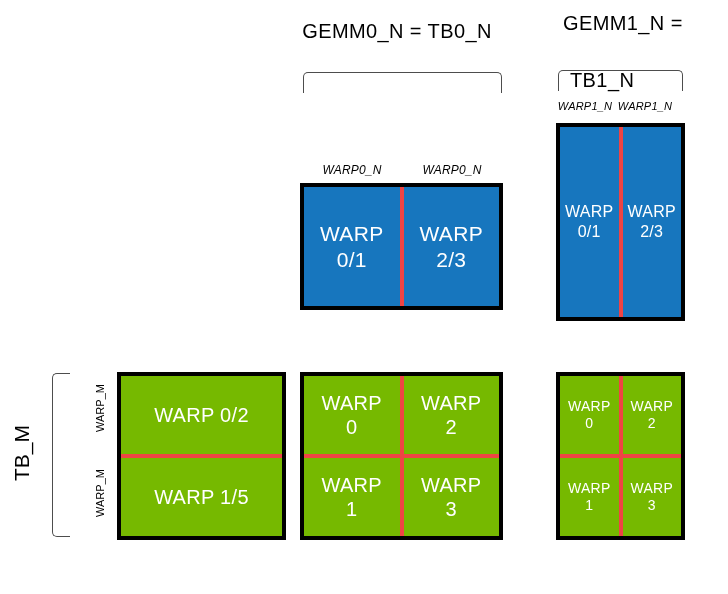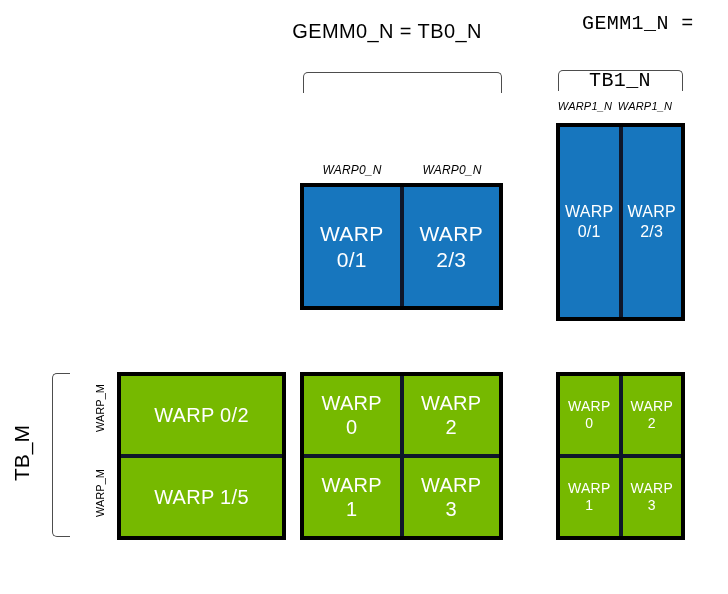--- a/index.html
+++ b/index.html
@@ -57,21 +57,21 @@
     border-top: 1.5px solid #4d4d4d;
     border-bottom: 1.5px solid #4d4d4d;
     border-radius: 5px 0 0 5px;
   }
 
   
   .grid {
     position: absolute;
     display: grid;
     gap: 4px;
-    background: #0f172a;
+    background: #ef4444;
     border: 4px solid #000;
   }
   .cell {
     display: flex;
     flex-direction: column;
     align-items: center;
     justify-content: center;
     text-align: center;
     color: #fff;
     line-height: 1.22;
@@ -91,23 +91,23 @@
                   font-size: 20px; }
   #gemm1-warps  { left: 556px; top: 372px; width: 129px; height: 168px;
                   grid-template-columns: 1fr 1fr; grid-template-rows: 1fr 1fr;
                   font-size: 14px; }
 </style>
 </head>
 <body>
 
 <div class="canvas">
 
-  <div class="title title-center" style="left:387px; top:20px;">GEMM0_N = TB0_N</div>
+  <div class="title title-center" style="left:397px; top:20px;">GEMM0_N = TB0_N</div>
 
-  <div class="title title-two-line" style="left:582px; top:9px;font-family:Liberation Mono, monospace;">
+  <div class="title title-two-line" style="left:563px; top:9px;">
     <span class="line1">GEMM1_N =</span>
     <span class="line2">TB1_N</span>
   </div>
 
   <div class="bracket bracket-down" style="left:303px; top:72px; width:199px; height:21px;"></div>
   <div class="bracket bracket-down" style="left:558px; top:70px; width:125px; height:21px;"></div>
 
   <div class="bracket bracket-right" style="left:52px; top:373px; width:18px; height:164px;"></div>
   <div class="vlabel" style="left:22px; top:453px; font-size:21px;">TB_M</div>
   <div class="vlabel" style="left:100px; top:408px; font-size:11px;">WARP_M</div>

